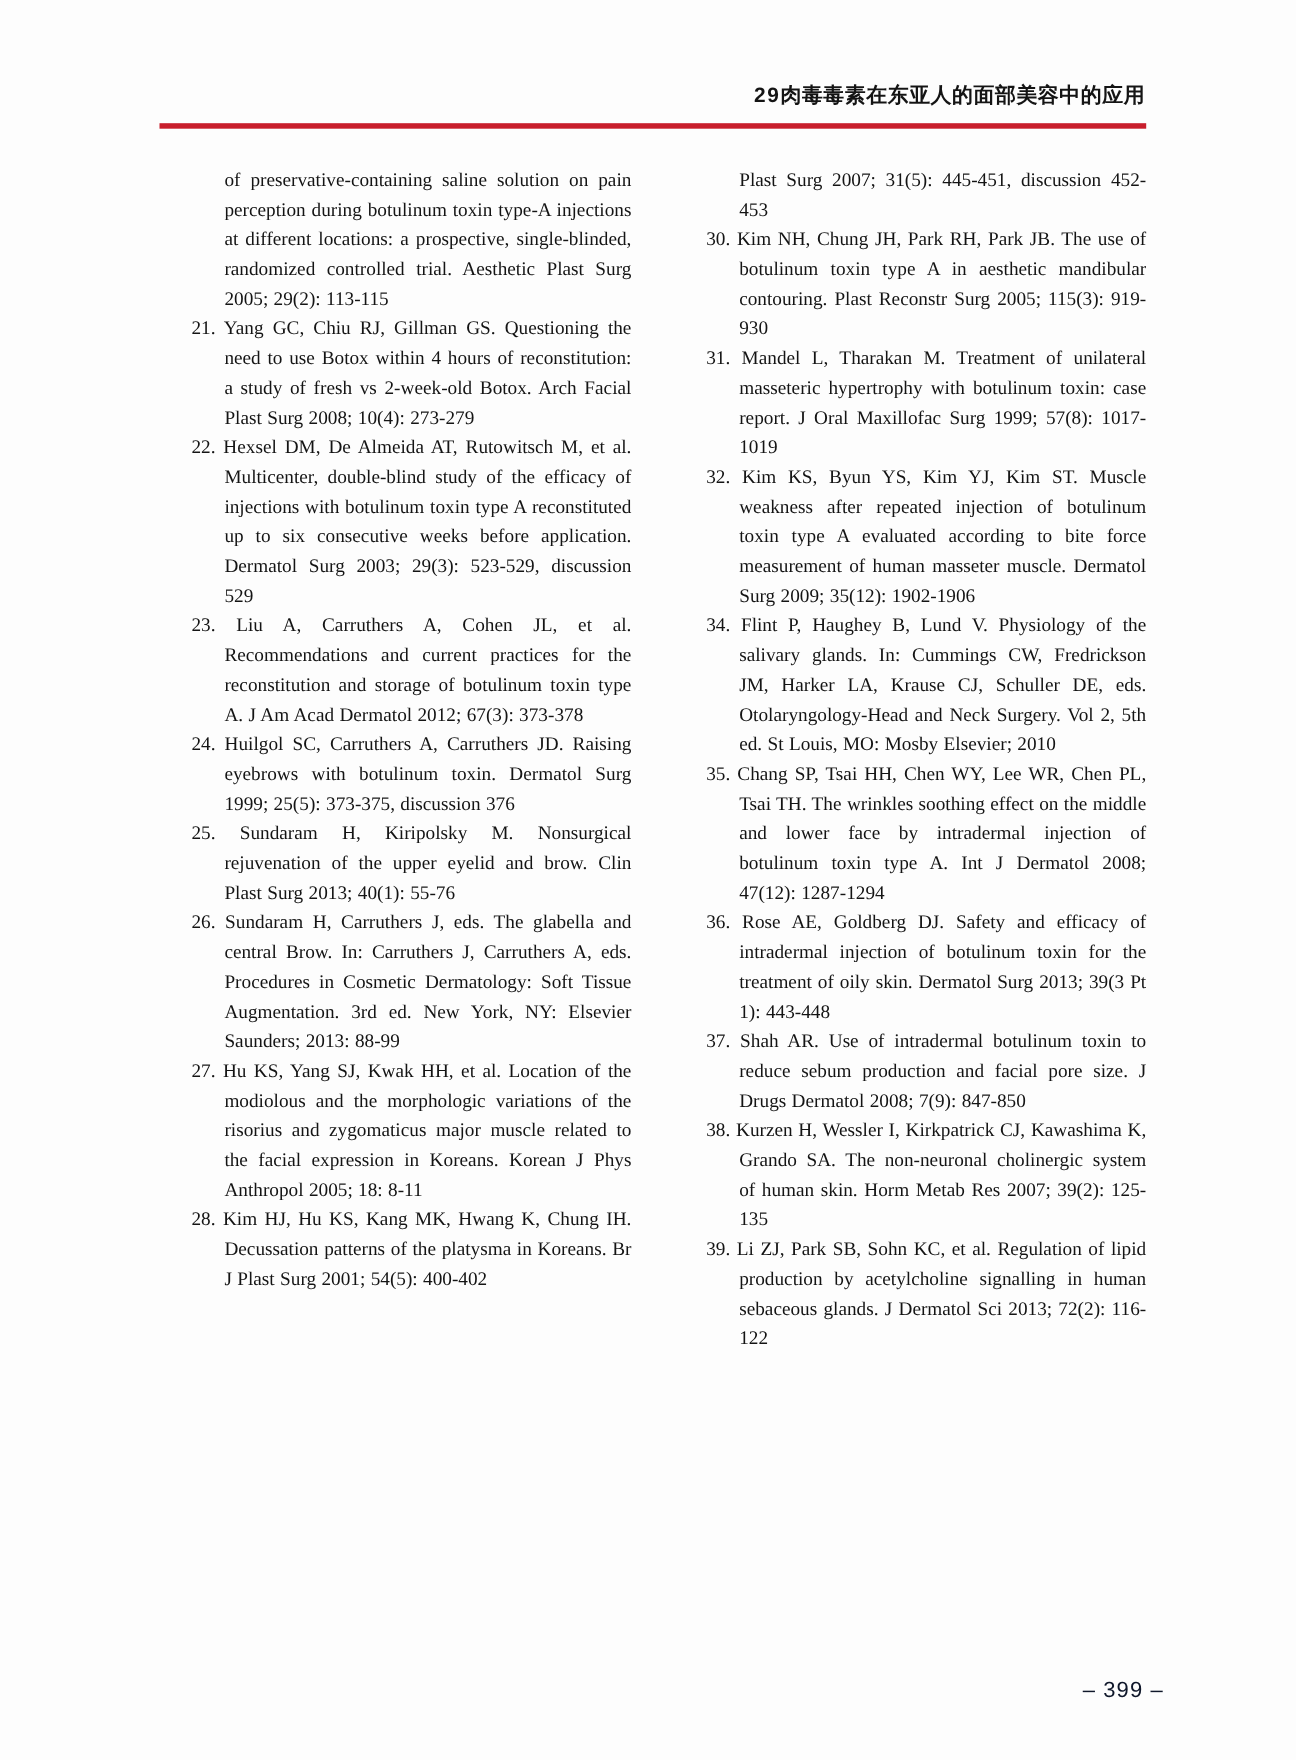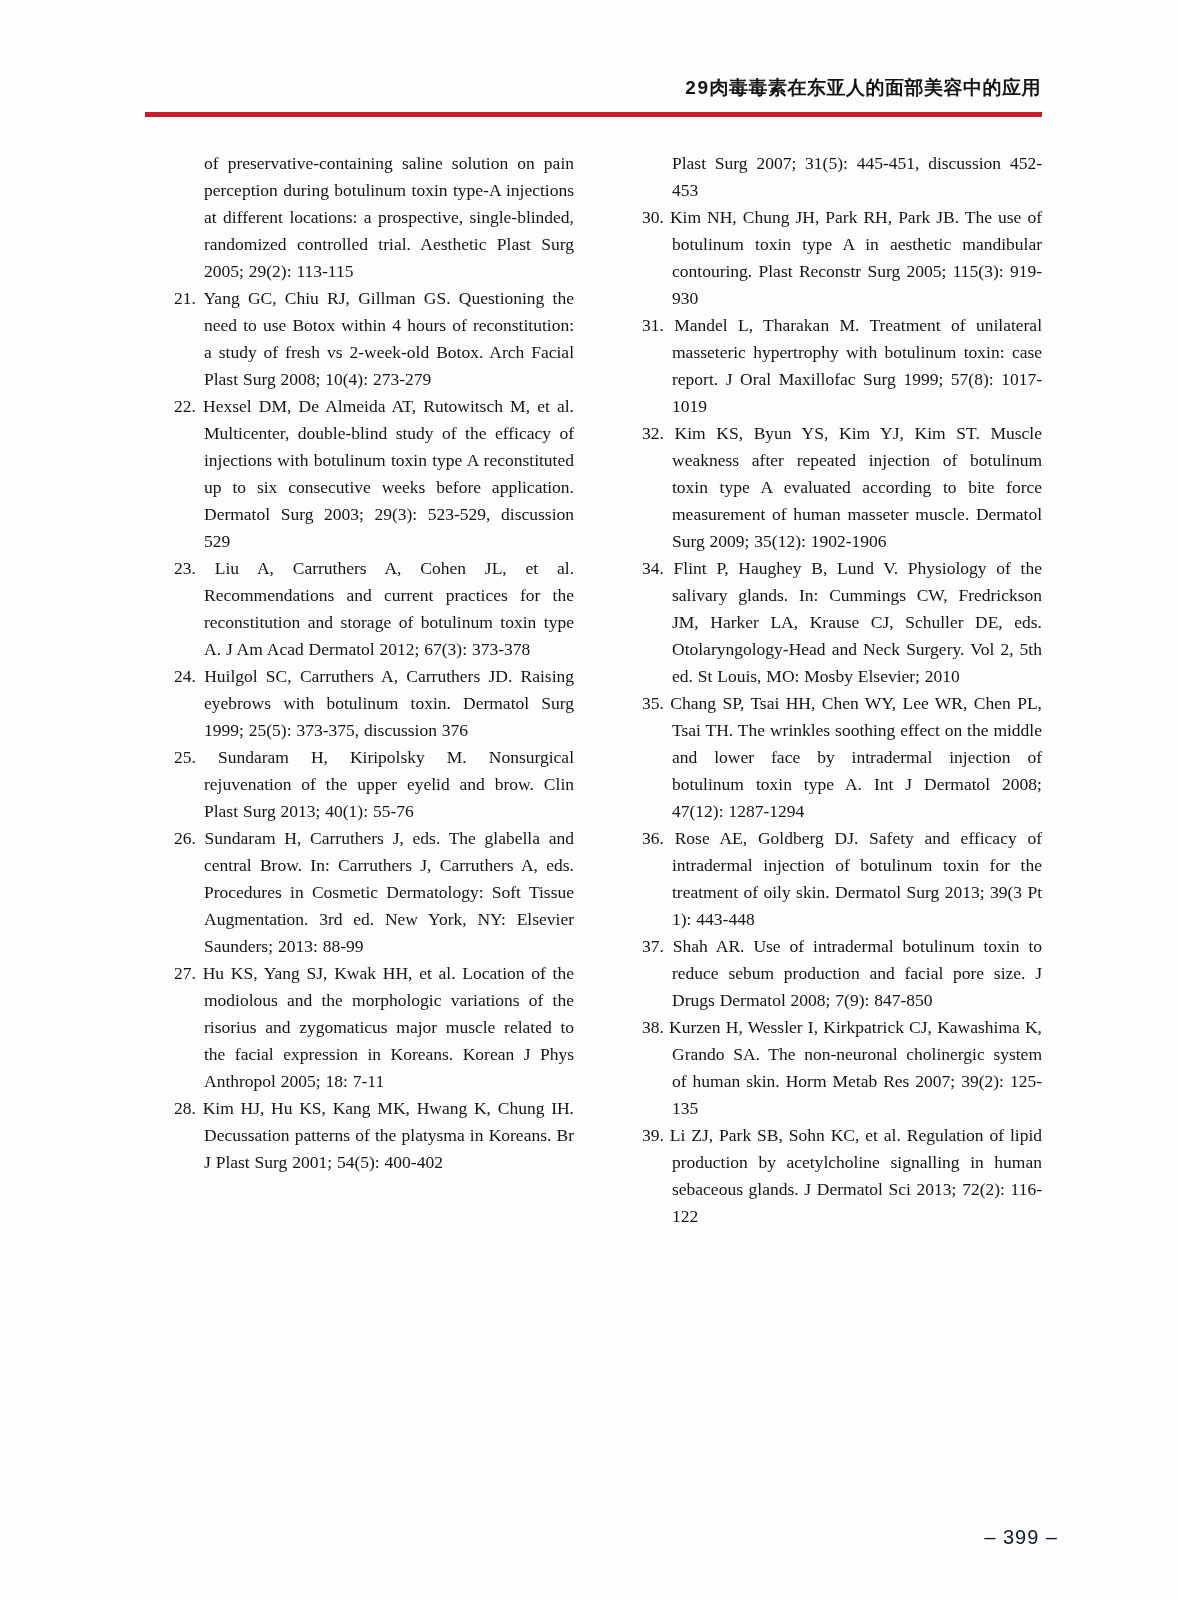--- a/index.html
+++ b/index.html
@@ -79,21 +79,21 @@
   <div class="columns">
 
     <div class="col">
       <div class="ref cont"><span class="ref-text">of preservative-containing saline solution on pain perception during botulinum toxin type-A injections at different locations: a prospective, single-blinded, randomized controlled trial. Aesthetic Plast Surg 2005; 29(2): 113-115</span></div>
       <div class="ref"><span class="ref-num">21.</span> <span class="ref-text">Yang GC, Chiu RJ, Gillman GS. Questioning the need to use Botox within 4 hours of reconstitution: a study of fresh vs 2-week-old Botox. Arch Facial Plast Surg 2008; 10(4): 273-279</span></div>
       <div class="ref"><span class="ref-num">22.</span> <span class="ref-text">Hexsel DM, De Almeida AT, Rutowitsch M, et al. Multicenter, double-blind study of the efficacy of injections with botulinum toxin type A reconstituted up to six consecutive weeks before application. Dermatol Surg 2003; 29(3): 523-529, discussion 529</span></div>
       <div class="ref"><span class="ref-num">23.</span> <span class="ref-text">Liu A, Carruthers A, Cohen JL, et al. Recommendations and current practices for the reconstitution and storage of botulinum toxin type A. J Am Acad Dermatol 2012; 67(3): 373-378</span></div>
       <div class="ref"><span class="ref-num">24.</span> <span class="ref-text">Huilgol SC, Carruthers A, Carruthers JD. Raising eyebrows with botulinum toxin. Dermatol Surg 1999; 25(5): 373-375, discussion 376</span></div>
       <div class="ref"><span class="ref-num">25.</span> <span class="ref-text">Sundaram H, Kiripolsky M. Nonsurgical rejuvenation of the upper eyelid and brow. Clin Plast Surg 2013; 40(1): 55-76</span></div>
       <div class="ref"><span class="ref-num">26.</span> <span class="ref-text">Sundaram H, Carruthers J, eds. The glabella and central Brow. In: Carruthers J, Carruthers A, eds. Procedures in Cosmetic Dermatology: Soft Tissue Augmentation. 3rd ed. New York, NY: Elsevier Saunders; 2013: 88-99</span></div>
-      <div class="ref"><span class="ref-num">27.</span> <span class="ref-text">Hu KS, Yang SJ, Kwak HH, et al. Location of the modiolous and the morphologic variations of the risorius and zygomaticus major muscle related to the facial expression in Koreans. Korean J Phys Anthropol 2005; 18: 7-11</span></div>
+      <div class="ref"><span class="ref-num">27.</span> <span class="ref-text">Hu KS, Yang SJ, Kwak HH, et al. Location of the modiolous and the morphologic variations of the risorius and zygomaticus major muscle related to the facial expression in Koreans. Korean J Phys Anthropol 2005; 18: 8-11</span></div>
       <div class="ref"><span class="ref-num">28.</span> <span class="ref-text">Kim HJ, Hu KS, Kang MK, Hwang K, Chung IH. Decussation patterns of the platysma in Koreans. Br J Plast Surg 2001; 54(5): 400-402</span></div>
     </div>
 
     <div class="col">
       <div class="ref cont"><span class="ref-text">Plast Surg 2007; 31(5): 445-451, discussion 452-453</span></div>
       <div class="ref"><span class="ref-num">30.</span> <span class="ref-text">Kim NH, Chung JH, Park RH, Park JB. The use of botulinum toxin type A in aesthetic mandibular contouring. Plast Reconstr Surg 2005; 115(3): 919-930</span></div>
       <div class="ref"><span class="ref-num">31.</span> <span class="ref-text">Mandel L, Tharakan M. Treatment of unilateral masseteric hypertrophy with botulinum toxin: case report. J Oral Maxillofac Surg 1999; 57(8): 1017-1019</span></div>
       <div class="ref"><span class="ref-num">32.</span> <span class="ref-text">Kim KS, Byun YS, Kim YJ, Kim ST. Muscle weakness after repeated injection of botulinum toxin type A evaluated according to bite force measurement of human masseter muscle. Dermatol Surg 2009; 35(12): 1902-1906</span></div>
       <div class="ref"><span class="ref-num">34.</span> <span class="ref-text">Flint P, Haughey B, Lund V. Physiology of the salivary glands. In: Cummings CW, Fredrickson JM, Harker LA, Krause CJ, Schuller DE, eds. Otolaryngology-Head and Neck Surgery. Vol 2, 5th ed. St Louis, MO: Mosby Elsevier; 2010</span></div>
       <div class="ref"><span class="ref-num">35.</span> <span class="ref-text">Chang SP, Tsai HH, Chen WY, Lee WR, Chen PL, Tsai TH. The wrinkles soothing effect on the middle and lower face by intradermal injection of botulinum toxin type A. Int J Dermatol 2008; 47(12): 1287-1294</span></div>

